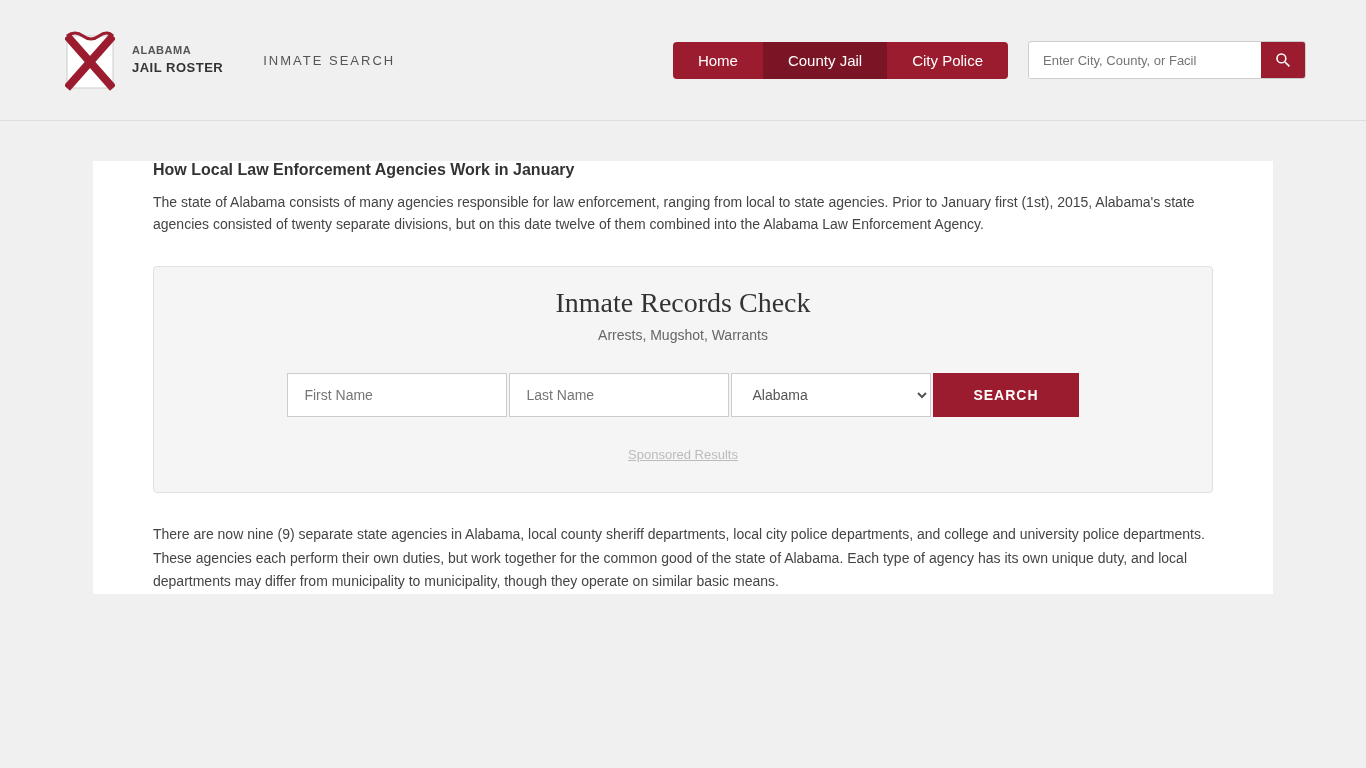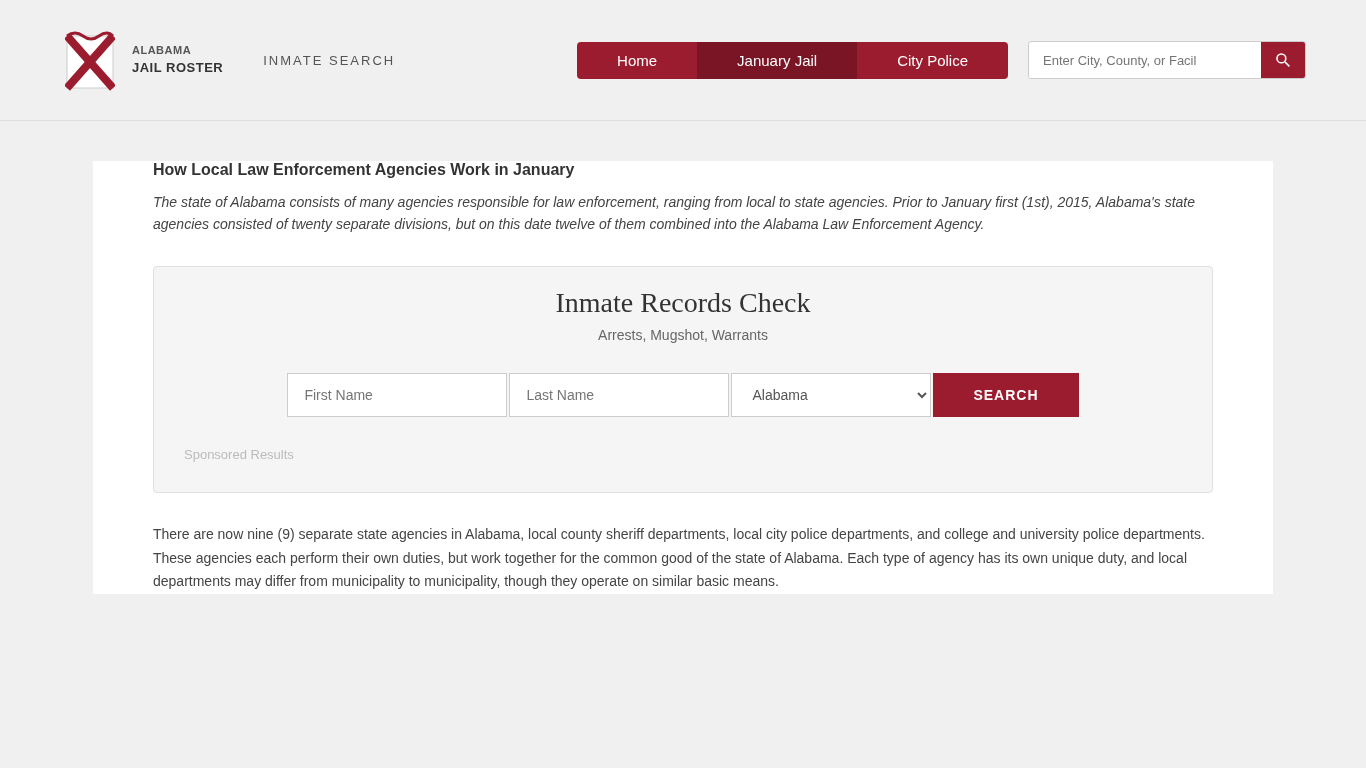--- a/index.html
+++ b/index.html
@@ -60,21 +60,21 @@
       gap: 0;
     }
 
     .nav-buttons {
       display: flex;
       gap: 0;
       margin-right: 20px;
     }
 
     .nav-btn {
-      padding: 10px 40px;
+      padding: 10px 25px;
       font-size: 15px;
       font-family: Arial, sans-serif;
       border: none;
       cursor: pointer;
       text-decoration: none;
       display: inline-block;
       font-weight: normal;
     }
 
     .nav-btn-home {
@@ -140,21 +140,20 @@
       color: #333;
       font-family: Arial, sans-serif;
     }
 
     .article-text {
       font-size: 14px;
       line-height: 1.6;
       color: #444;
       font-family: Arial, sans-serif;
       margin-bottom: 30px;
-      font-style: italic;
     }
 
     
     .records-box {
       background: #f5f5f5;
       border: 1px solid #e0e0e0;
       border-radius: 4px;
       padding: 20px 30px 30px;
       text-align: center;
       margin-bottom: 30px;
@@ -211,25 +210,26 @@
       padding: 12px 40px;
       font-size: 14px;
       font-family: Arial, sans-serif;
       font-weight: bold;
       letter-spacing: 1px;
       cursor: pointer;
       text-transform: uppercase;
     }
 
     .sponsored-results {
-      text-align: left;
+      text-align: center;
       font-size: 13px;
       color: #bbb;
       font-family: Arial, sans-serif;
       padding-top: 10px;
+      text-decoration: underline;
     }
 
     .article-text-bottom {
       font-size: 14px;
       line-height: 1.7;
       color: #444;
       font-family: Arial, sans-serif;
       margin-bottom: 30px;
     }
 
@@ -263,21 +263,21 @@
       <div class="line1">ALABAMA</div>
       <div>JAIL ROSTER</div>
     </div>
   </a>
 
   <span class="inmate-search-label">INMATE SEARCH</span>
 
   <div class="nav-area">
     <div class="nav-buttons">
       <a class="nav-btn nav-btn-home" href="#">Home</a>
-      <a class="nav-btn nav-btn-county" href="#">January Jail</a>
+      <a class="nav-btn nav-btn-county" href="#">County Jail</a>
       <a class="nav-btn nav-btn-city" href="#">City Police</a>
     </div>
     <div class="search-bar-header">
       <input type="text" placeholder="Enter City, County, or Facil" style="">
       <button>
         <svg class="search-svg" viewBox="0 0 20 20" fill="white">
           <circle cx="8" cy="8" r="5.5" stroke="white" stroke-width="2" fill="none"></circle>
           <line x1="12.5" y1="12.5" x2="18" y2="18" stroke="white" stroke-width="2"></line>
         </svg>
       </button>

